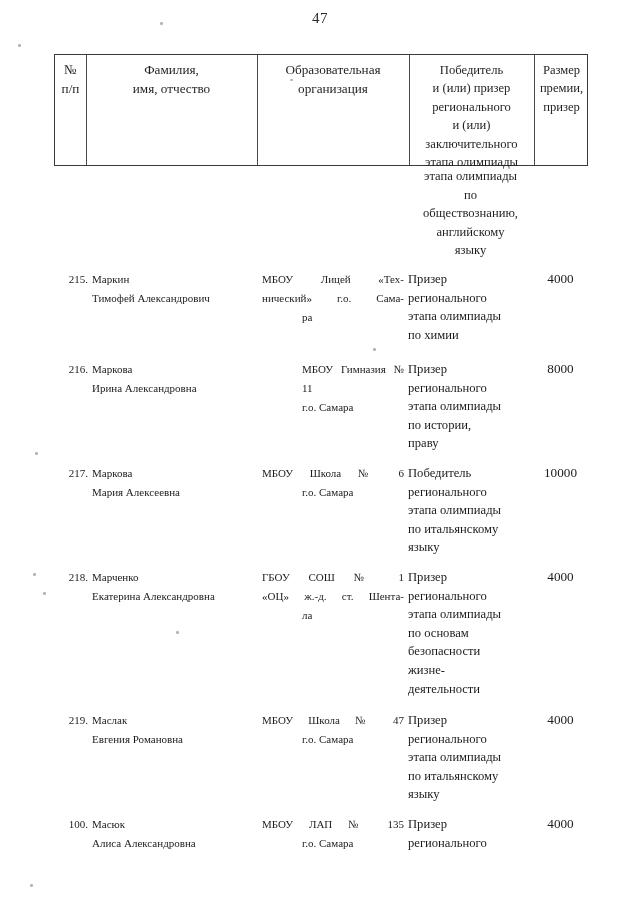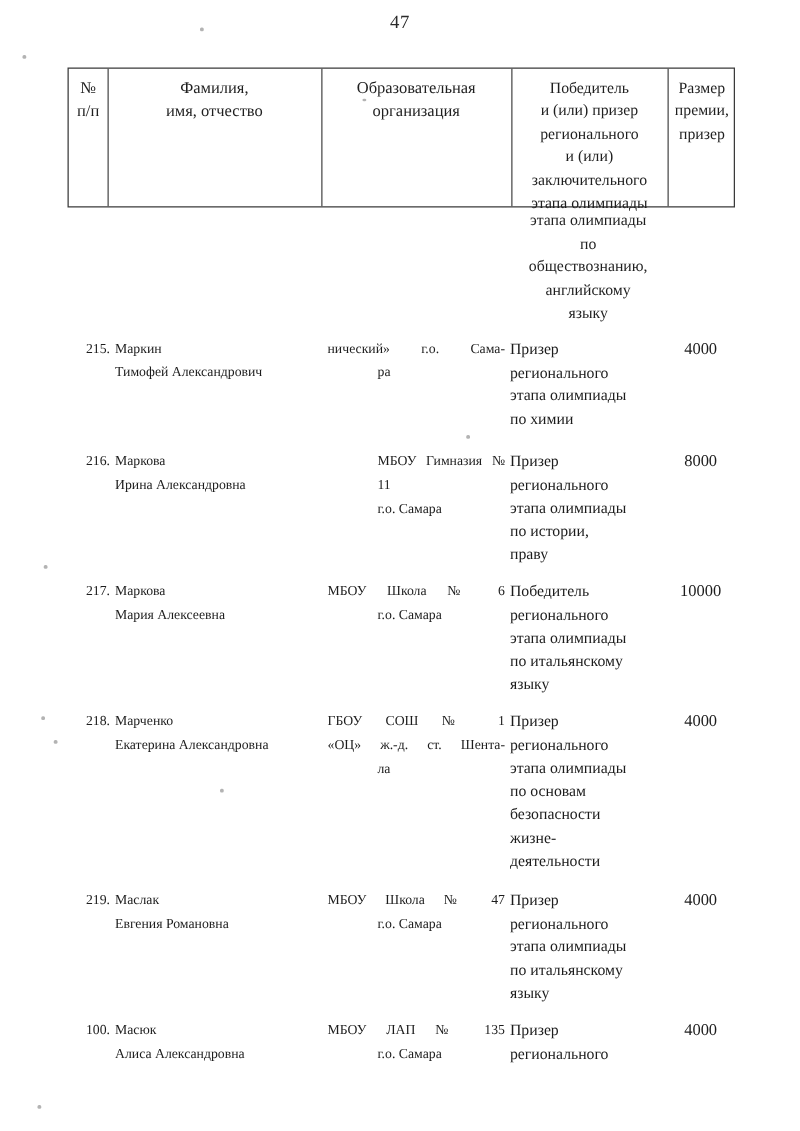--- a/index.html
+++ b/index.html
@@ -210,20 +210,21 @@
     <span class="aw-line">языку</span>
   </div>
 
   <div class="row" style="top:270px;">
     <div class="cell c-num">215.</div>
     <div class="cell c-name">
       <span class="nm-line">Маркин</span>
       <span class="nm-line">Тимофей Александрович</span>
     </div>
     <div class="cell c-org">
+      <span class="org-just">МБОУ Лицей «Тех-</span>
       <span class="org-just">нический» г.о. Сама-</span>
       <span class="org-line">ра</span>
     </div>
     <div class="cell c-award">
       <span class="aw-line">Призер</span>
       <span class="aw-line">регионального</span>
       <span class="aw-line">этапа олимпиады</span>
       <span class="aw-line">по химии</span>
     </div>
     <div class="cell c-sum">4000</div>

